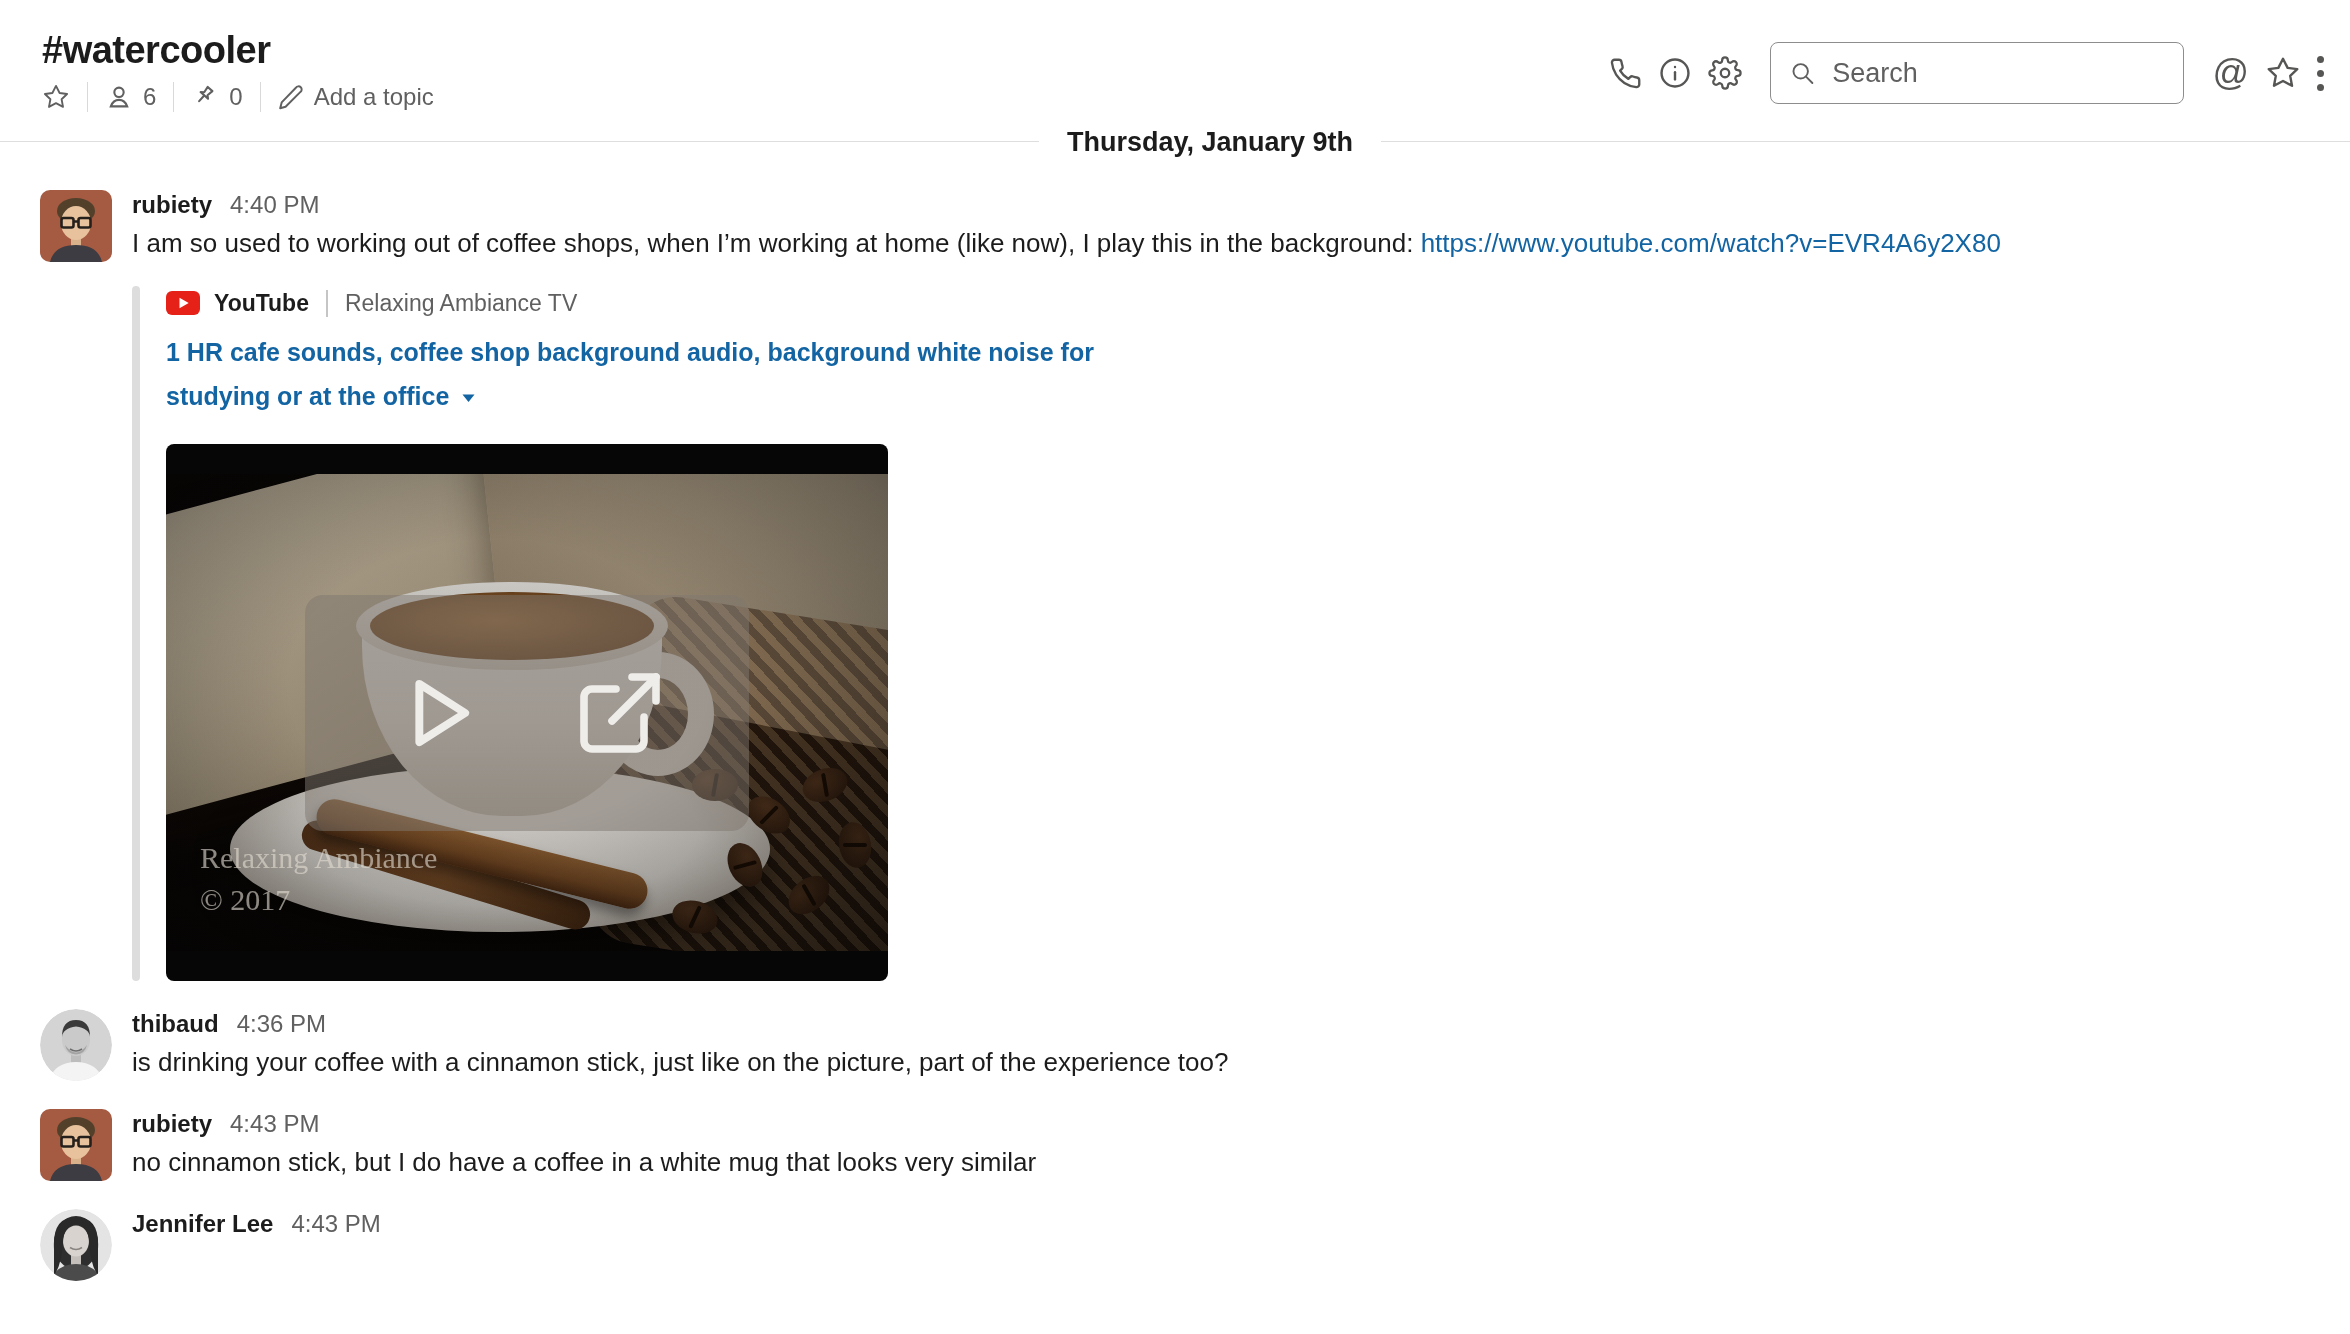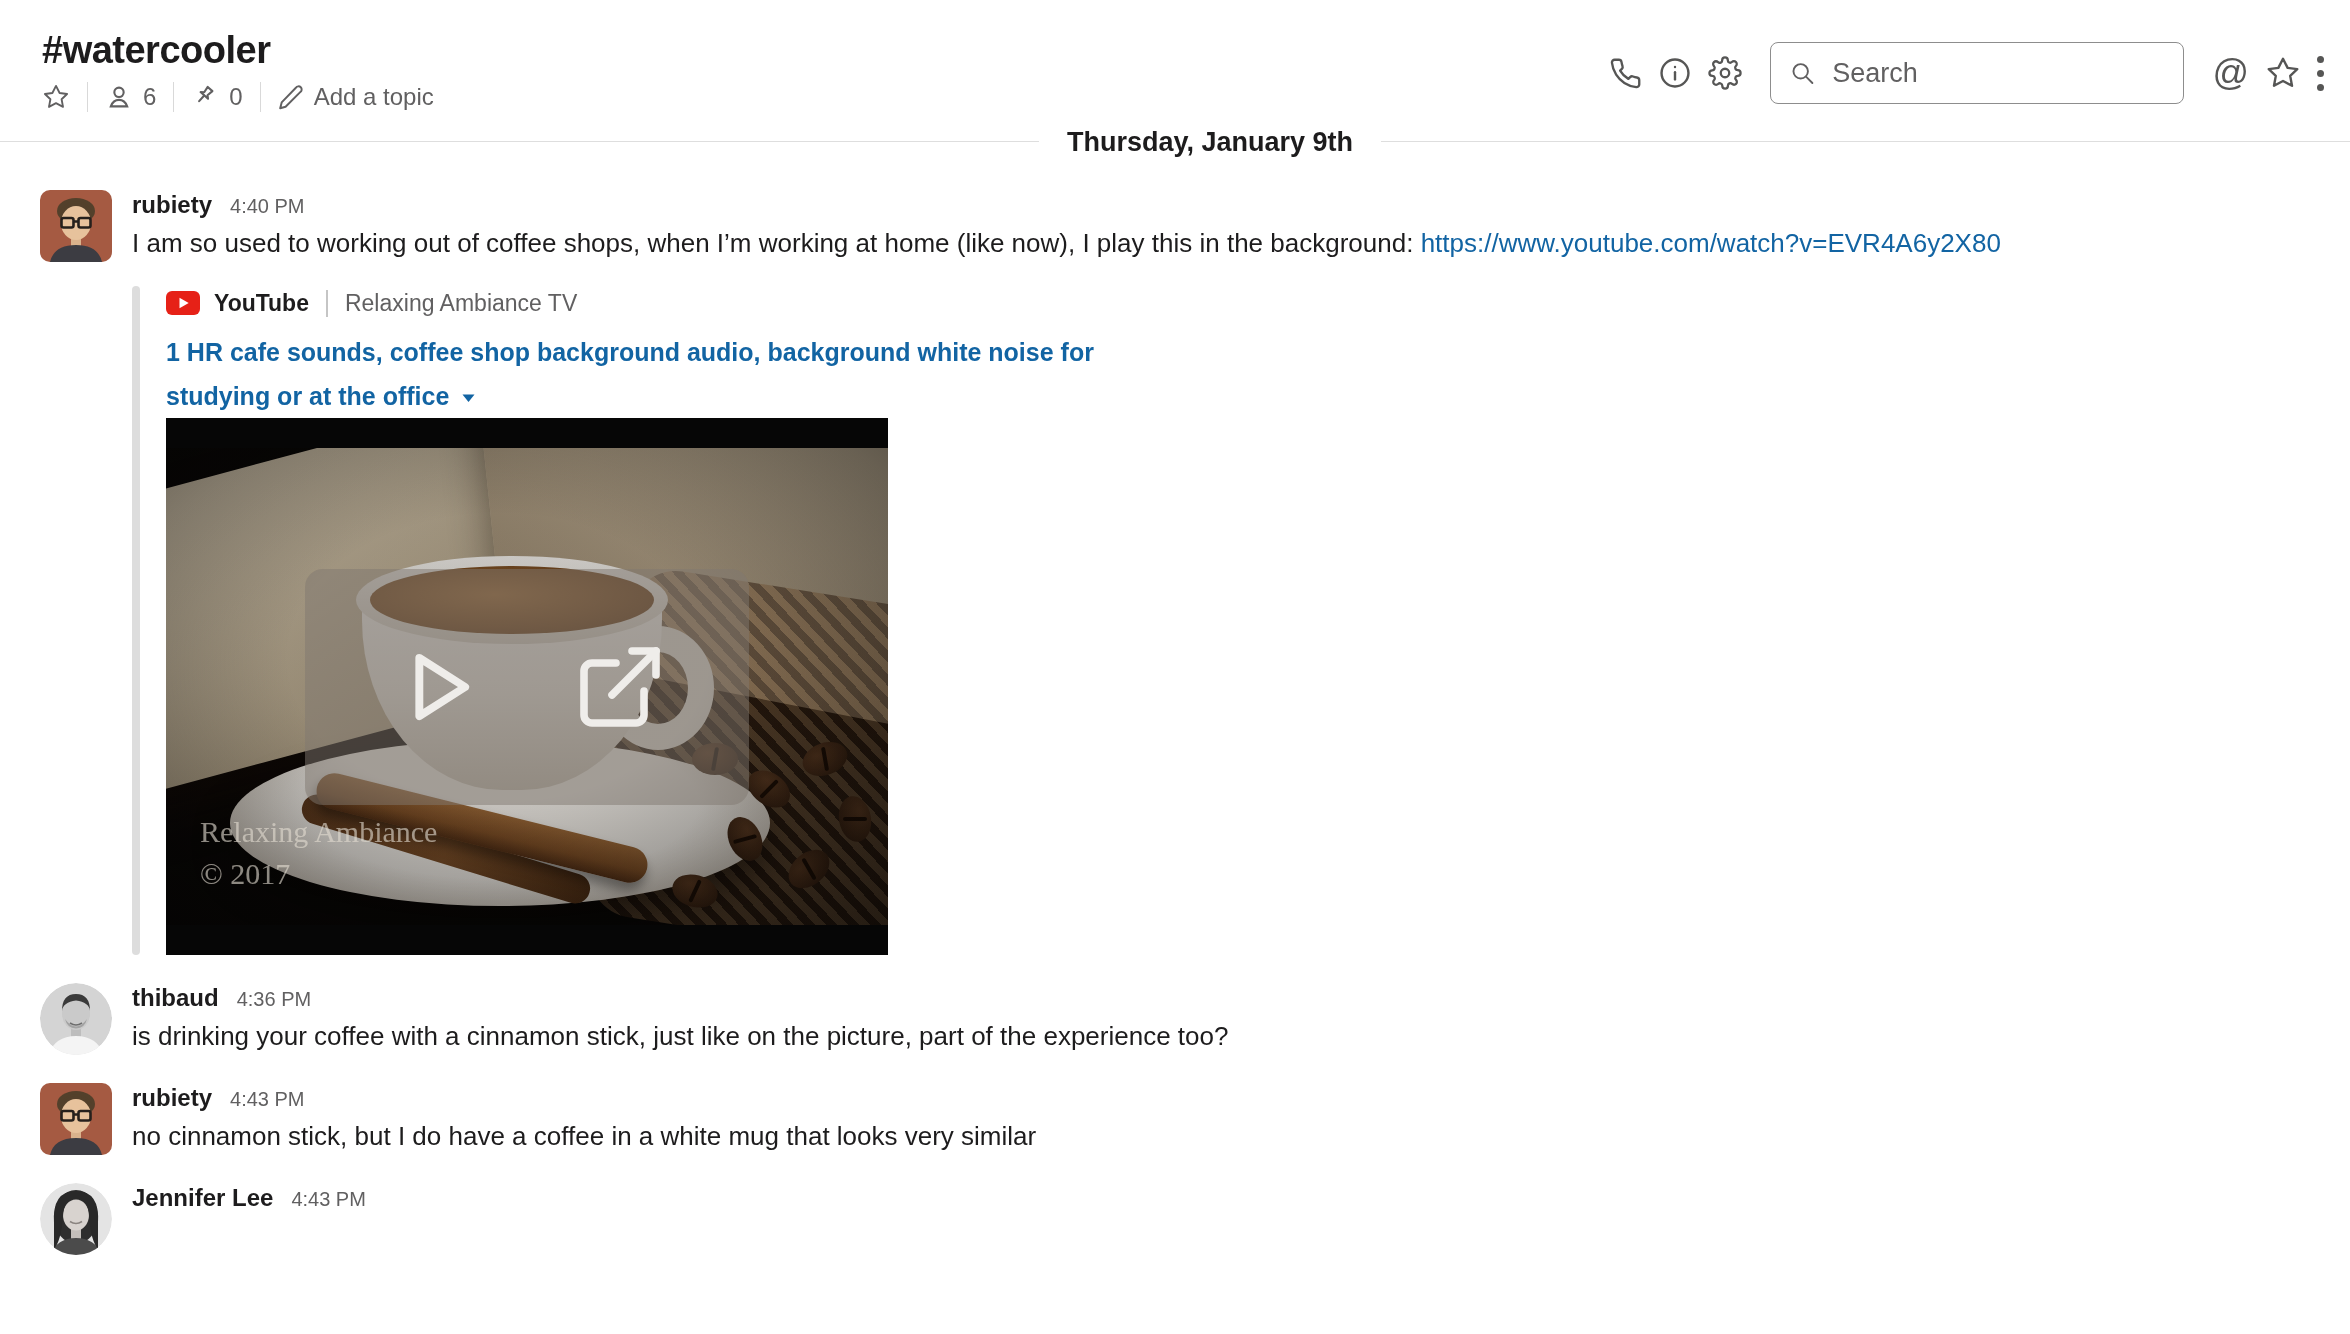--- a/index.html
+++ b/index.html
@@ -41,38 +41,38 @@
 
   
   .message-list{position:absolute;top:143px;left:0;right:0}
   .message{display:flex;align-items:flex-start;padding:28px 40px 0 40px}
   .message.first{padding-top:47px}
   .avatar{width:72px;height:72px;border-radius:10px;overflow:hidden;flex:none;margin-right:20px}
   .avatar.round{border-radius:50%}
   .msg-body{flex:1;min-width:0}
   .msg-head{display:flex;align-items:baseline;gap:18px}
   .author{font-size:24px;font-weight:800;line-height:30px}
-  .timestamp{font-size:20px;color:var(--text-secondary)}
+  .timestamp{font-size:24px;color:var(--text-secondary)}
   .msg-text{margin-top:6px;font-size:26px;line-height:34px;white-space:nowrap}
   .msg-link{color:var(--link-blue);text-decoration:none;cursor:pointer}
   .emoji{display:inline-block;vertical-align:-8px;margin-left:8px}
 
   
   .unfurl{display:flex;margin-top:26px}
   .unfurl-bar{width:8px;border-radius:4px;background:#ddd;flex:none}
   .unfurl-content{padding-left:26px}
   .provider-row{display:flex;align-items:center;gap:14px;height:34px}
   .provider-name{font-size:23px;font-weight:800}
   .provider-sep{width:2px;height:27px;background:#c5c5c5;margin:0 3px}
   .source-channel{font-size:23px;color:var(--text-secondary);cursor:pointer}
   .unfurl-title{margin-top:10px;font-size:25px;font-weight:700;line-height:44px;color:var(--link-blue);cursor:pointer}
   .caret{display:inline-block;margin-left:12px;vertical-align:2px}
 
   
-  .thumb{margin-top:0;width:722px;height:537px;border-radius:0;background:#060606;padding:30px 0;position:relative;overflow:hidden;cursor:pointer}
+  .thumb{margin-top:26px;width:722px;height:537px;border-radius:8px;background:#060606;padding:30px 0;position:relative;overflow:hidden;cursor:pointer}
   .photo{position:relative;width:722px;height:477px;overflow:hidden;
     background:linear-gradient(115deg,#7d6b5b 0%,#60four 0,#5e4d3f 35%,#3c2d22 68%,#261b12 100%)}
   .book-left{position:absolute;left:-50px;top:0;width:440px;height:290px;border-radius:14px 60px 26px 10px;
     background:linear-gradient(160deg,#d8ccb4 10%,#b6a88d 85%);transform:rotate(-15deg) skewX(-16deg);box-shadow:0 26px 40px rgba(20,10,5,.5)}
   .book-right{position:absolute;left:318px;top:-60px;width:470px;height:300px;border-radius:60px 14px 10px 28px;
     background:linear-gradient(205deg,#d2c3a8 15%,#a3937a 90%);transform:rotate(11deg) skewX(17deg);box-shadow:0 26px 40px rgba(20,10,5,.45)}
   .burlap{position:absolute;right:-50px;top:140px;width:330px;height:350px;border-radius:46px;transform:rotate(9deg);
     background:repeating-linear-gradient(38deg,rgba(158,120,80,.55) 0 8px,rgba(66,42,24,.55) 8px 16px)}
   .saucer{position:absolute;left:64px;top:292px;width:540px;height:166px;border-radius:50%;
     background:radial-gradient(ellipse at 50% 38%,#f8f6f1 52%,#dcd6cc 74%,#b8b1a5 100%);box-shadow:0 20px 34px rgba(0,0,0,.5)}

